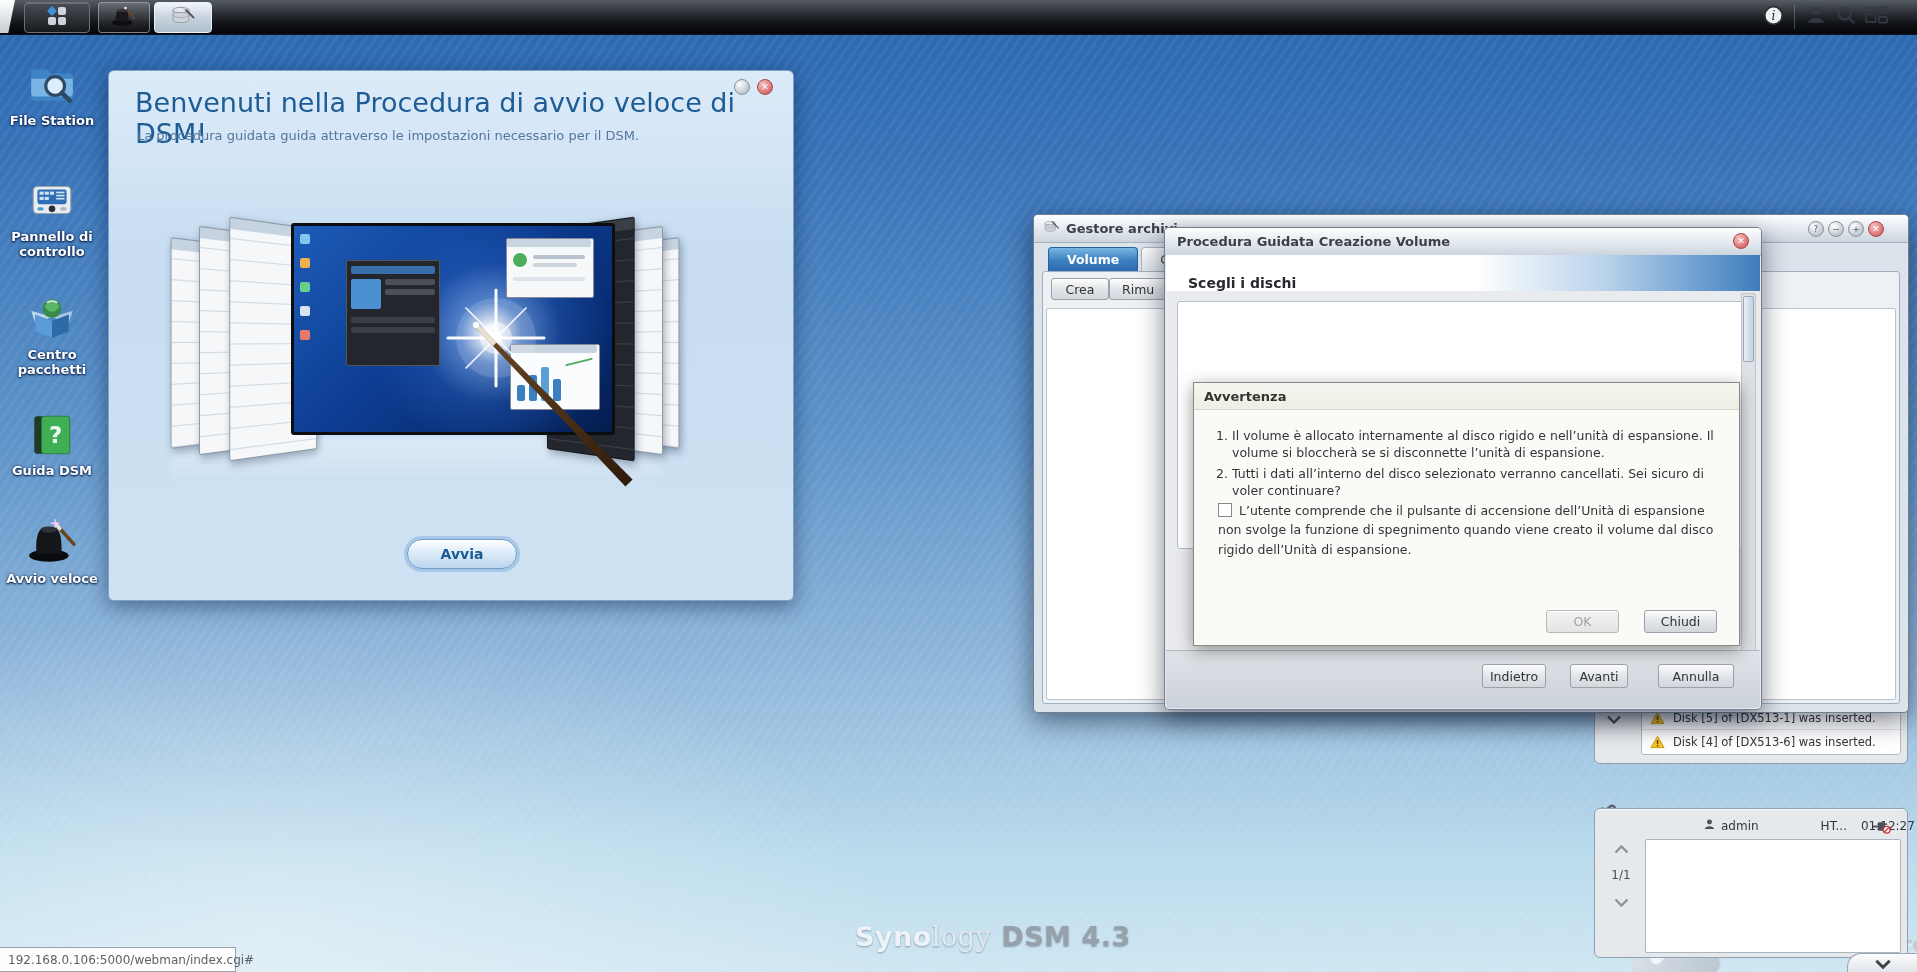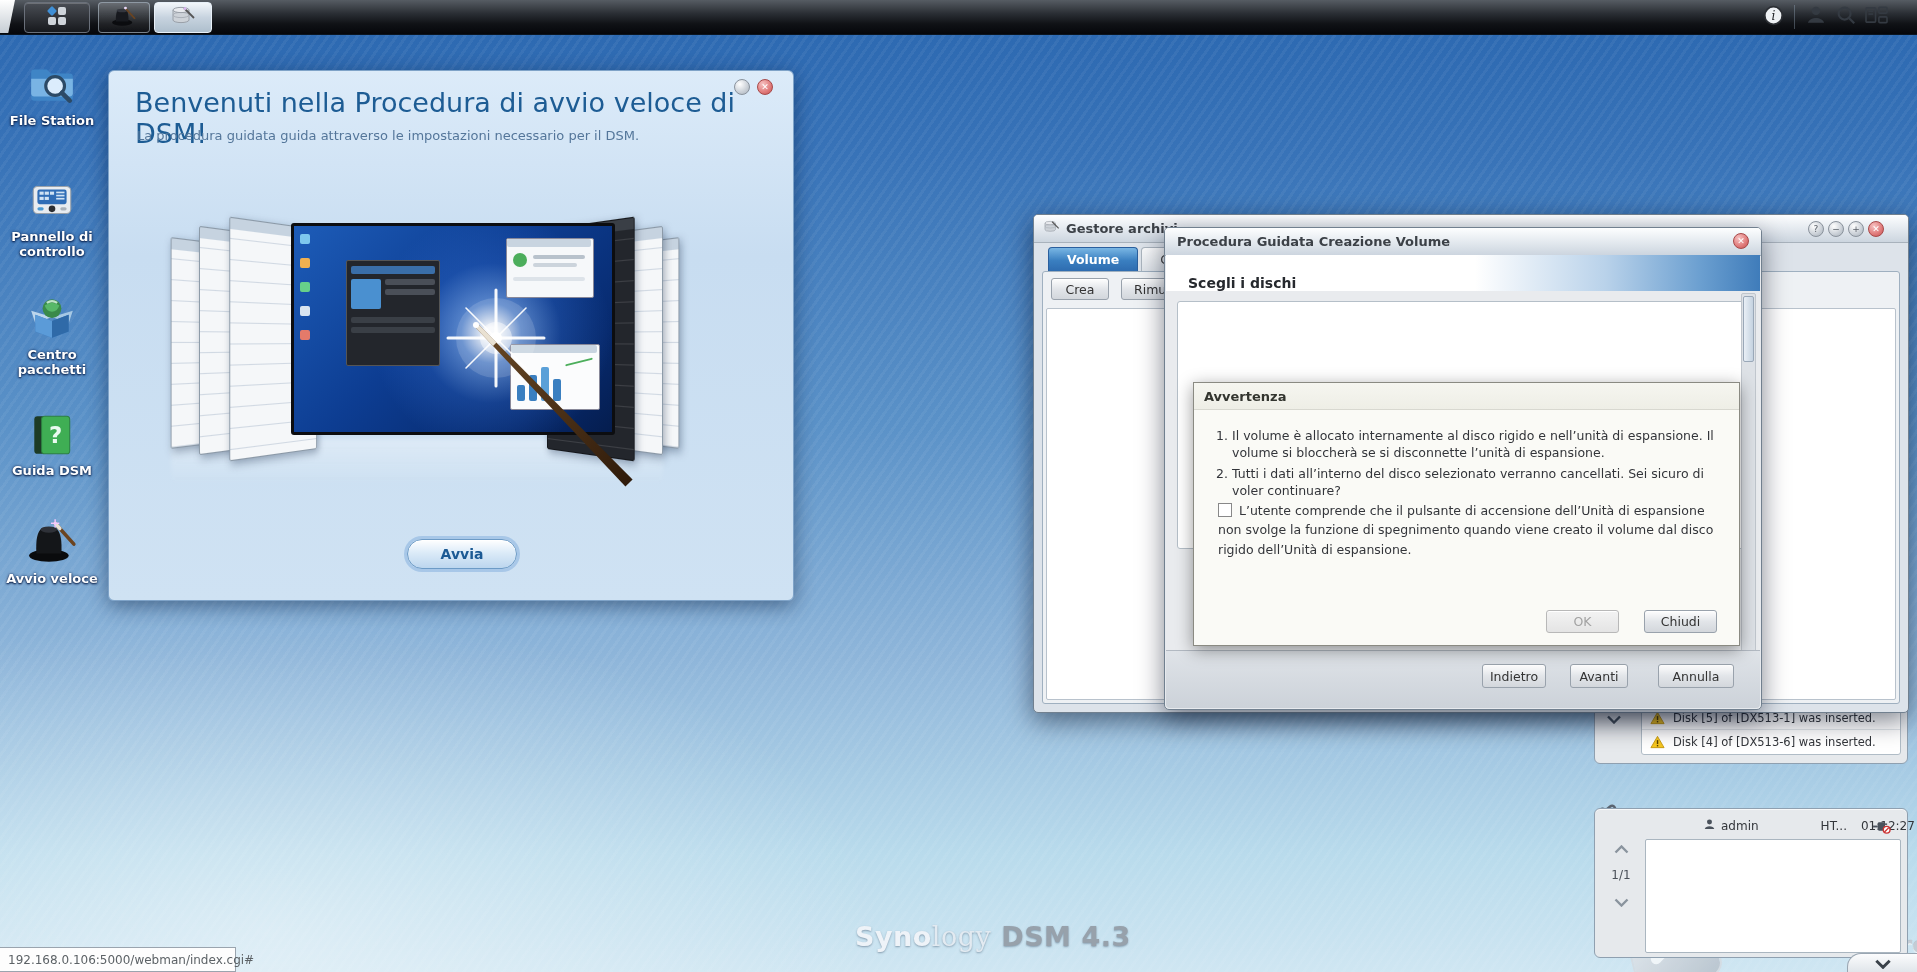--- a/index.html
+++ b/index.html
@@ -94,21 +94,21 @@
   .storage .titlebar .wtitle{margin-left:6px;}
   .win-controls{position:absolute;top:6px;right:24px;display:flex;gap:4px;}
   .tabbar{position:absolute;left:14px;top:30px;right:10px;height:26px;display:flex;align-items:flex-end;gap:3px;}
   .tab{height:24px;padding:0 18px;display:flex;align-items:center;font-size:12.5px;box-sizing:border-box;cursor:pointer;}
   .tab.active{background:linear-gradient(180deg,#79b6e4,#3a7fc0 55%,#2e6cb0);color:#fff;font-weight:bold;
     border:1px solid #2a5f9e;border-bottom:none;border-radius:4px 4px 0 0;}
   .tab.inactive{background:linear-gradient(180deg,#fbfcfd,#dfe4e9);color:#444;
     border:1px solid #aab4be;border-bottom:none;border-radius:4px 4px 0 0;width:80px;}
   .storage-content{position:absolute;left:8px;top:56px;right:8px;bottom:8px;
     background:#eef1f4;border:1px solid #9fb0c0;border-radius:3px;}
-  .storage-toolbar{position:absolute;left:8px;top:6px;display:flex;gap:12px;}
+  .storage-toolbar{position:absolute;left:8px;top:6px;display:flex;}
   .storage-list{position:absolute;left:3px;top:36px;right:3px;bottom:3px;
     background:#fff;border:1px solid #b8c2cc;border-radius:2px;}
   
   .wizard{left:1164px;top:227px;width:596px;height:481px;z-index:20;background:#e7eaee;}
   .wiz-head{position:absolute;left:1px;top:27px;right:1px;height:36px;
     background:linear-gradient(90deg,#ffffff 0%,#ffffff 52%,#b9d2ea 74%,#6b9fd0 90%,#3f7cba 100%);
     border-bottom:1px solid #a8b2bc;display:flex;align-items:flex-end;}
   .wiz-head .step{margin-left:22px;font-size:14px;font-weight:bold;color:#26292e;}
   .wiz-body{position:absolute;left:1px;top:63px;right:1px;bottom:58px;background:#e9ebee;}
   .wiz-list{position:absolute;left:11px;top:10px;width:568px;height:246px;

